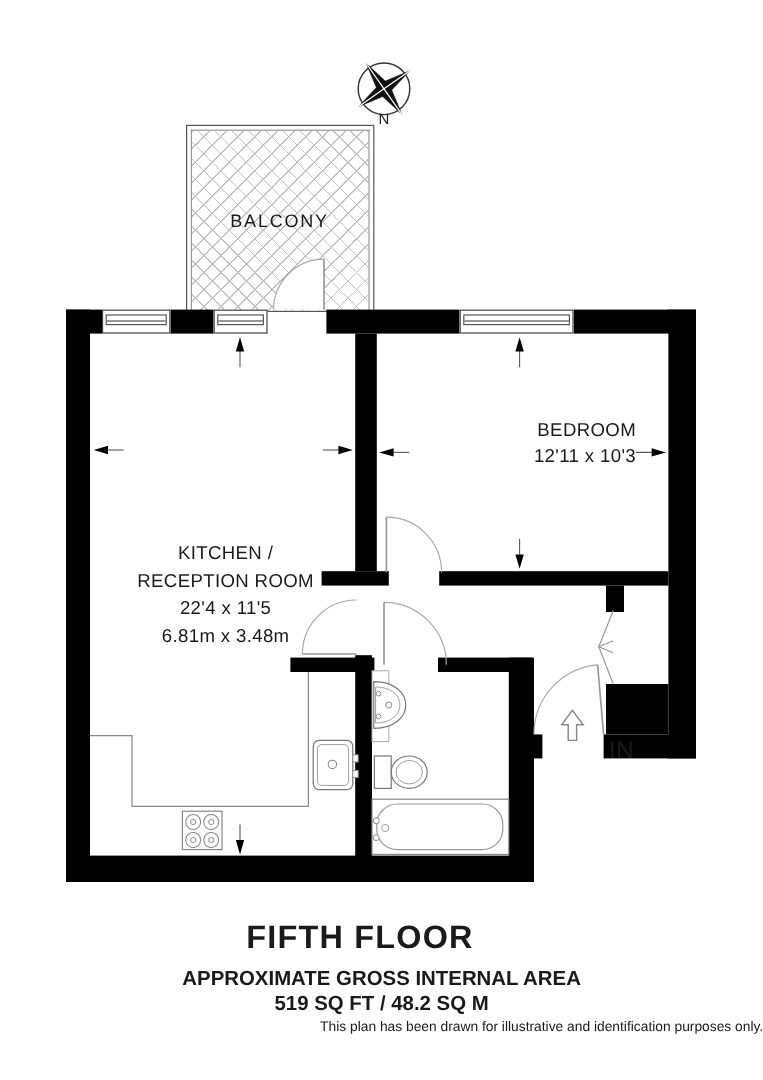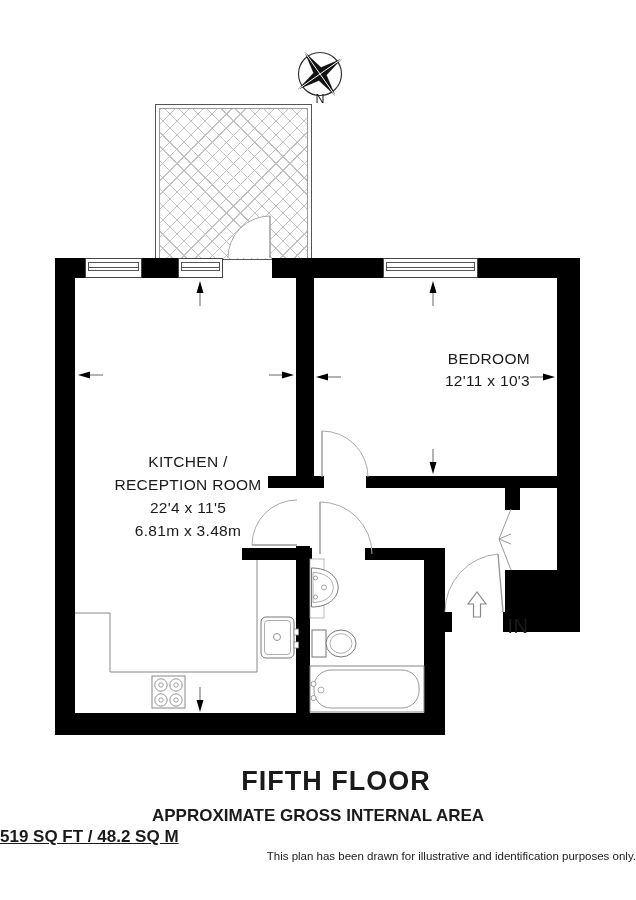--- a/index.html
+++ b/index.html
@@ -13,36 +13,37 @@
            border:1px solid #555;box-sizing:border-box;}
   .balcony-inner{position:absolute;left:3px;top:3px;right:3px;bottom:0;
            border:1px solid #999;border-bottom:none;box-sizing:border-box;
            background:
              repeating-linear-gradient(45deg, transparent 0 9px, #c3c3c3 9px 10px),
              repeating-linear-gradient(-45deg, transparent 0 9px, #c3c3c3 9px 10px);}
   .lbl{position:absolute;text-align:center;}
   .room-lbl{font-size:15.5px;line-height:23px;letter-spacing:0.3px;}
   .svg-overlay{position:absolute;left:0;top:0;pointer-events:none;}
   .t-floor{position:absolute;left:0;top:766px;width:600px;text-align:center;
-           font-size:27px;font-weight:bold;letter-spacing:1px;padding-left:36px;}
+           font-size:27px;font-weight:bold;letter-spacing:1px;}
   .t-area1{position:absolute;left:0;top:806px;width:636px;text-align:center;
            font-size:17px;font-weight:bold;}
-  .t-area2{position:absolute;left:0;top:827px;width:636px;
-           font-size:17px;font-weight:bold;text-decoration:underline;}
+  .t-area2{position:absolute;left:0;top:827px;width:636px;text-align:center;
+           font-size:17px;font-weight:bold;}
   .t-disc {position:absolute;left:0;top:850px;width:636px;text-align:right;
            font-size:11.5px;}
 </style>
 </head>
 <body>
 
 <div class="page">
 
   <div class="balcony">
     <div class="balcony-inner"></div>
   </div>
+  <div class="lbl" style="left:160px;top:176px;width:146px;font-size:15px;letter-spacing:1.5px;">BALCONY</div>
 
   <div class="wall" style="left:55px;top:258px;width:20px;height:477px;"></div>
   <div class="wall" style="left:55px;top:258px;width:30px;height:20px;"></div>
   <div class="wall" style="left:142px;top:258px;width:36px;height:20px;"></div>
   <div class="wall" style="left:272px;top:258px;width:111px;height:20px;"></div>
   <div class="wall" style="left:478px;top:258px;width:102px;height:20px;"></div>
   <div class="wall" style="left:557px;top:258px;width:23px;height:374px;"></div>
   <div class="wall" style="left:55px;top:713px;width:390px;height:22px;"></div>
   <div class="wall" style="left:296px;top:278px;width:18px;height:198px;"></div>
   <div class="wall" style="left:268px;top:476px;width:56px;height:12px;"></div>

